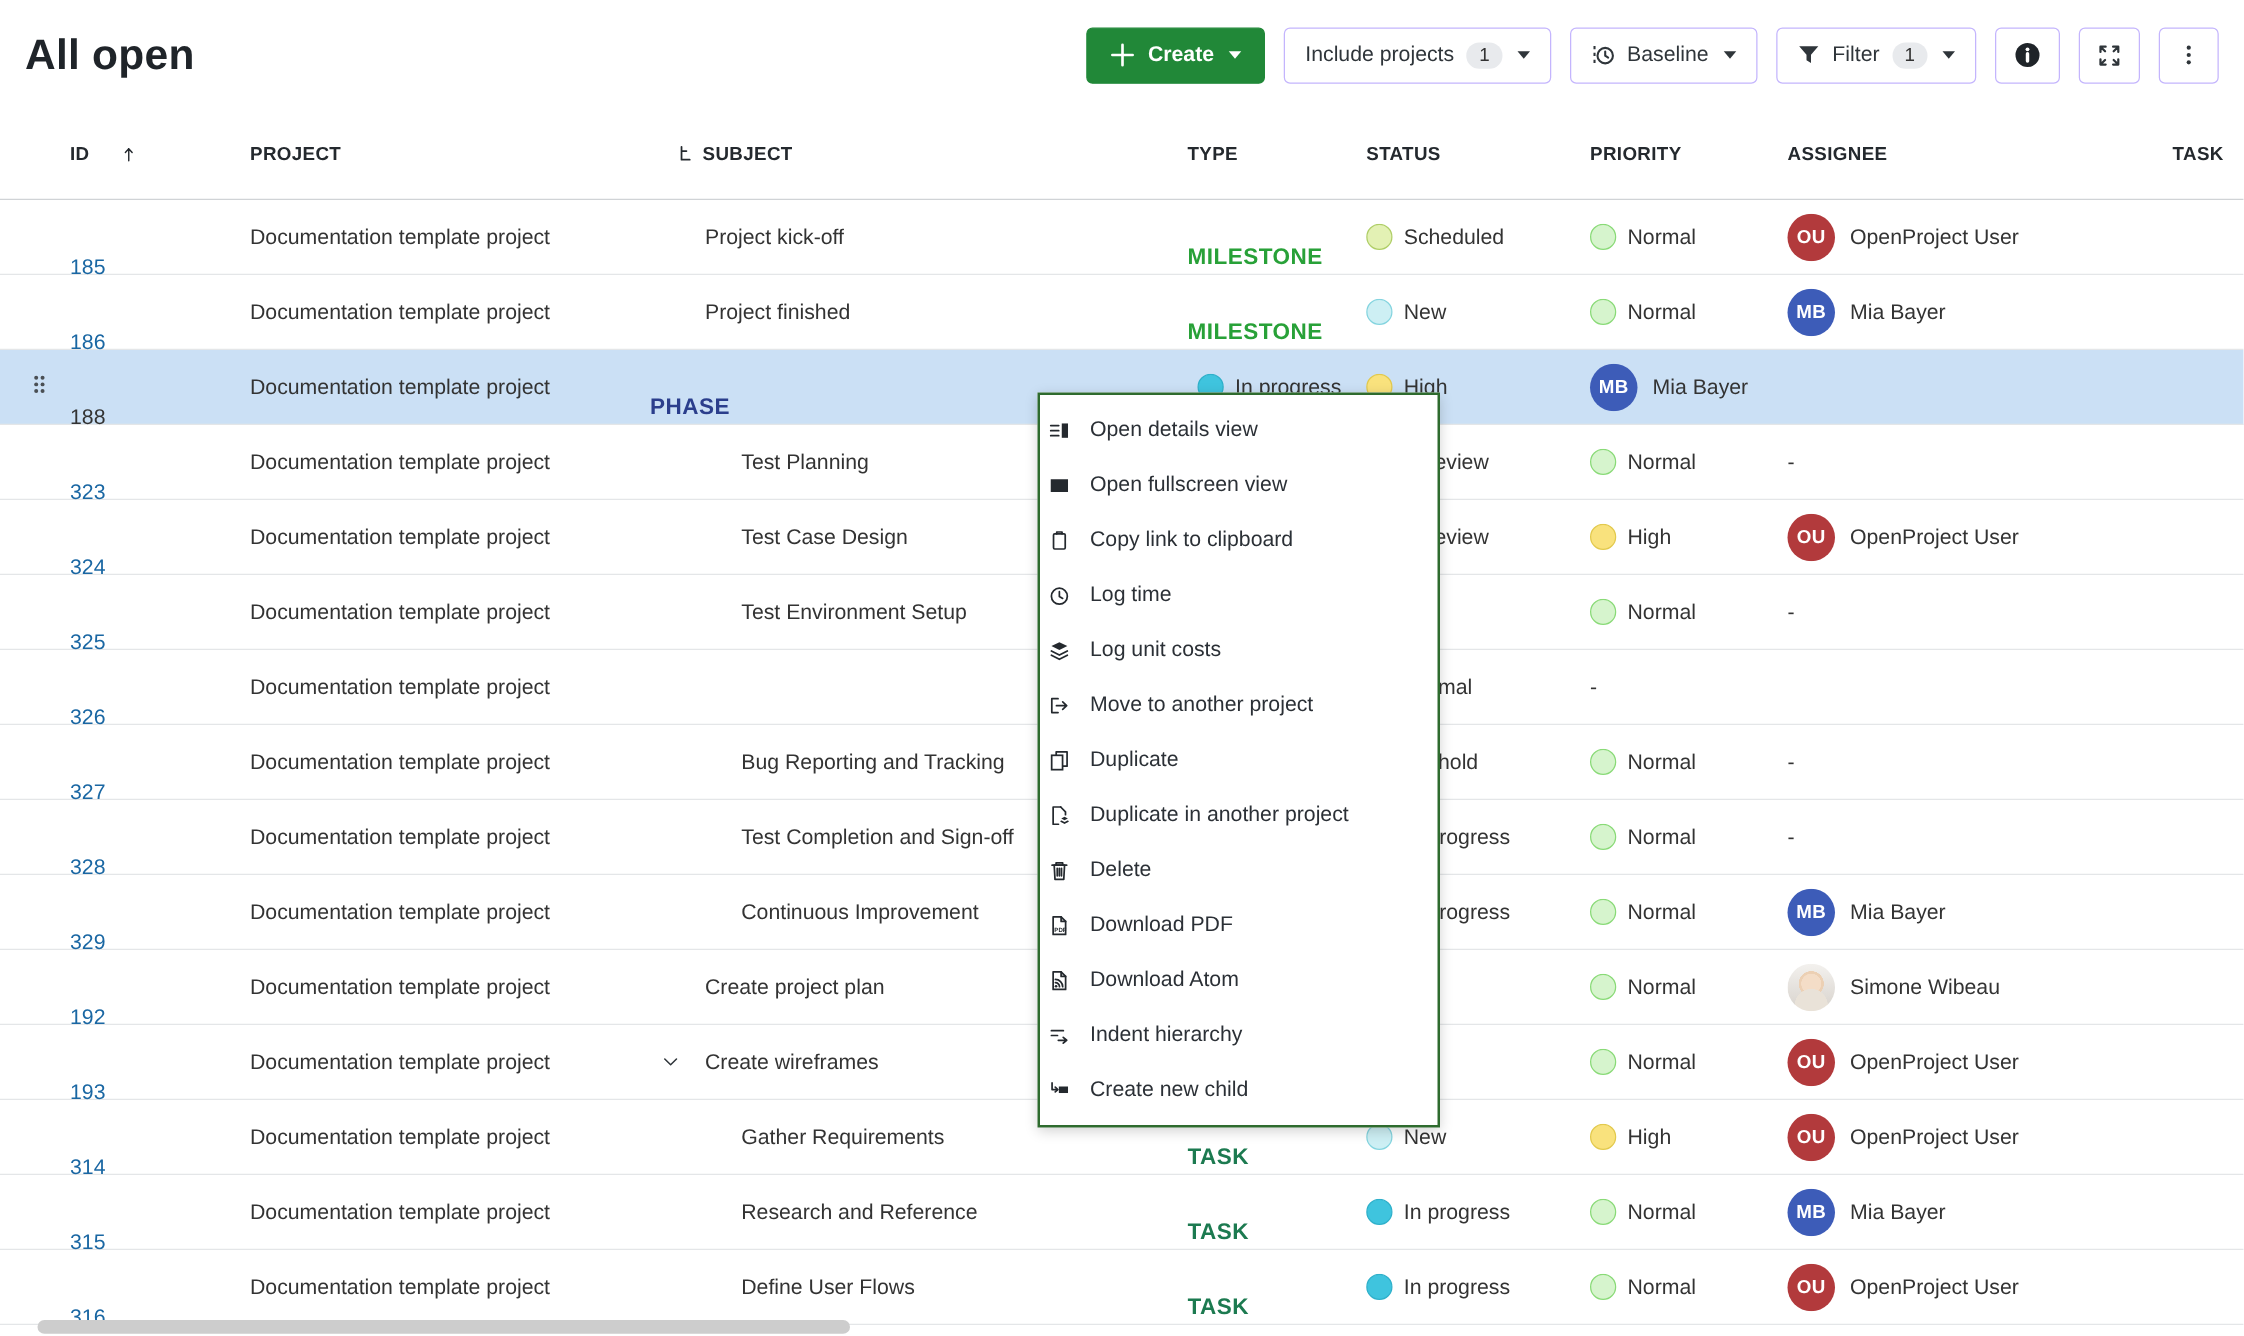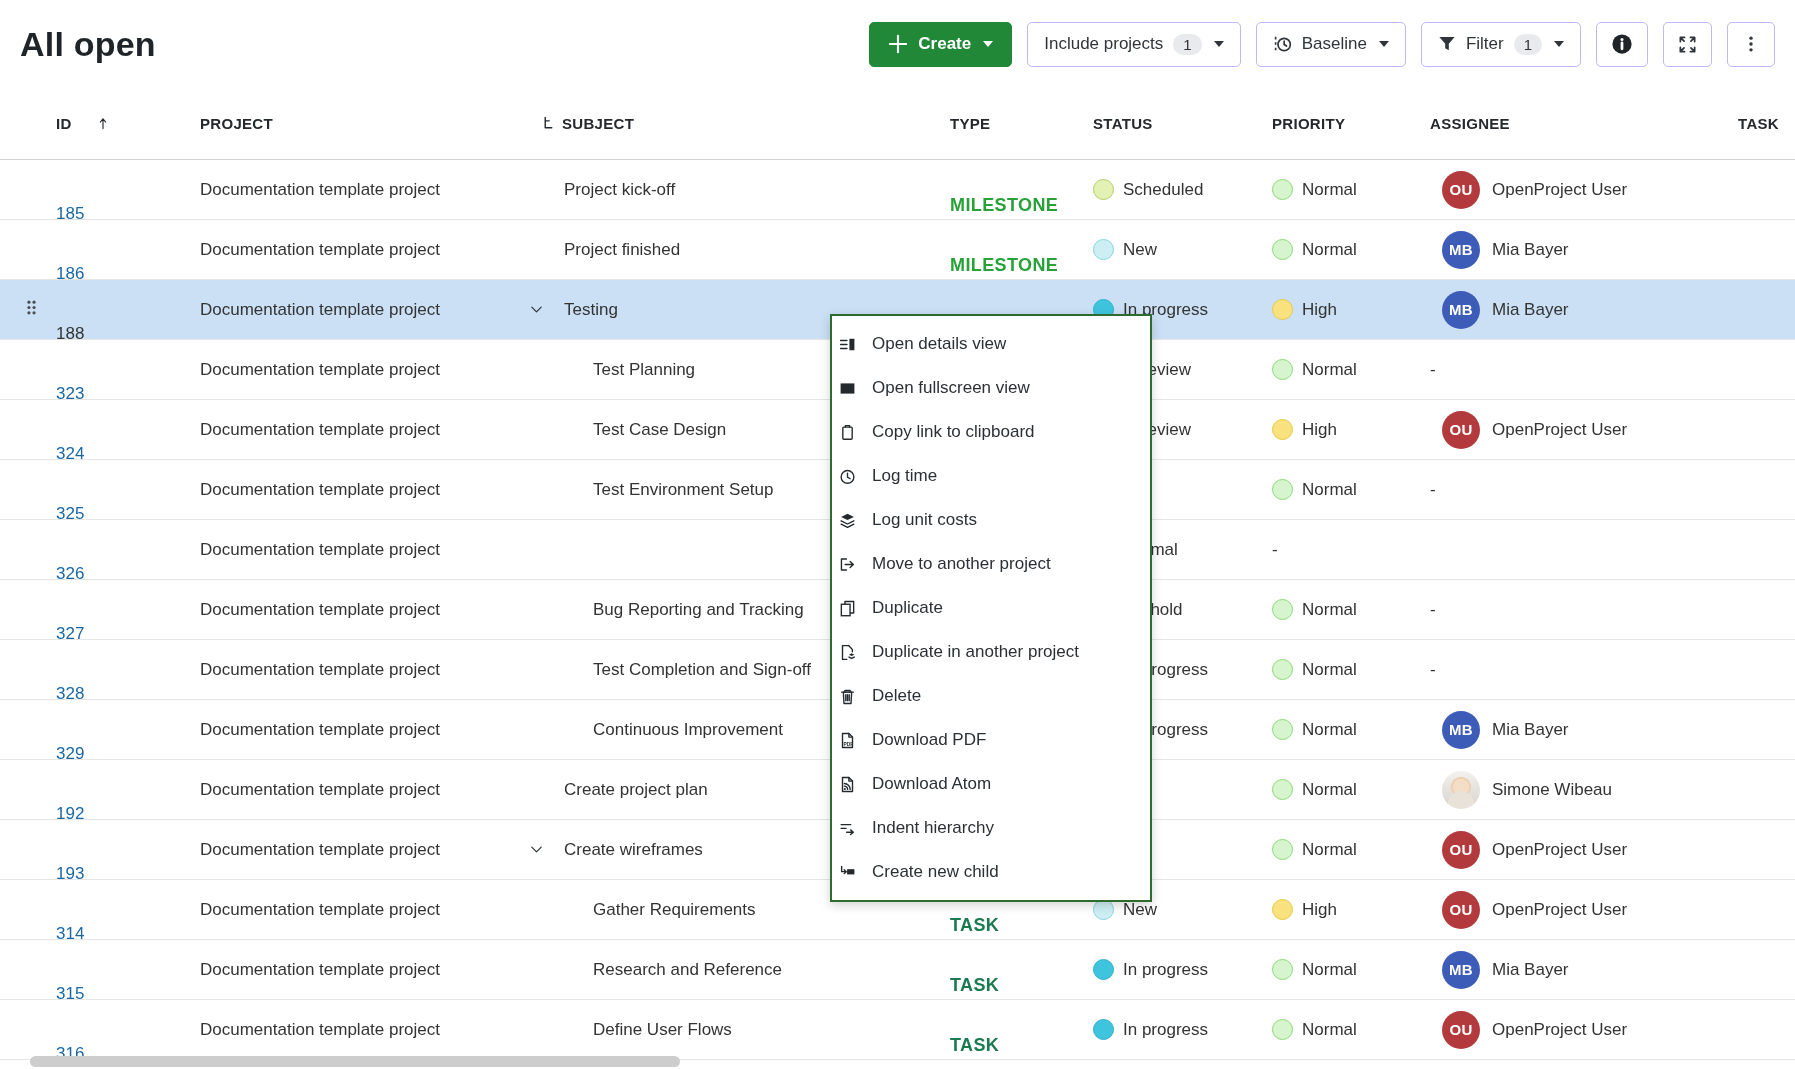--- a/index.html
+++ b/index.html
@@ -51,21 +51,21 @@
   .cell-status, .cell-priority { padding-left:8px; gap:9px; font-size:17px; }
   .dot { width:21px; height:21px; border-radius:50%; border:1px solid transparent; flex:0 0 auto; }
   .dot--scheduled  { background:var(--status-scheduled,#E3F1B4); border-color:var(--status-scheduled-border,#AFCE67); }
   .dot--new        { background:var(--status-new,#CDEFF4); border-color:var(--status-new-border,#84D4DF); }
   .dot--inprogress { background:var(--status-inprogress,#3FC4DE); border-color:var(--status-inprogress-border,#2FB0CA); }
   .dot--hidden     { background:var(--status-hidden,#ECECEC); border-color:var(--status-hidden-border,#CFCFCF); }
   .dot--normal     { background:var(--priority-normal,#D6F4CD); border-color:var(--priority-normal-border,#89DA77); }
   .dot--high       { background:var(--priority-high,#F9E27D); border-color:var(--priority-high-border,#E2C94D); }
   .cell-assignee { padding-left:8px; gap:12px; font-size:17px; }
   .avatar { width:38px; height:38px; border-radius:50%; display:flex; align-items:center; justify-content:center;
-            color:#fff; font-size:15px; font-weight:700; flex:0 0 auto; letter-spacing:.3px;margin-left:12px; }
+            color:#fff; font-size:15px; font-weight:700; flex:0 0 auto; letter-spacing:.3px; }
   .avatar--red  { background:var(--avatar-red,#B23A3C); }
   .avatar--blue { background:var(--avatar-blue,#3D5CB8); }
   .avatar--photo { background:
       radial-gradient(circle at 50% 88%, #e9e2d8 0 34%, transparent 35%),
       radial-gradient(circle at 50% 42%, #f4ddc7 0 27%, #ecd0b4 28% 34%, transparent 35%),
       linear-gradient(180deg,#f3f1ee,#d7d2cc); }
   .dash { color:#333; }
 
   
   .context-menu { position:absolute; left:830px; top:314px; width:322px; list-style:none;
@@ -250,28 +250,20 @@
               <circle cx="2.6" cy="3" r="1.5"></circle>
               <circle cx="7.4" cy="3" r="1.5"></circle>
               <circle cx="2.6" cy="8" r="1.5"></circle>
               <circle cx="7.4" cy="8" r="1.5"></circle>
               <circle cx="2.6" cy="13" r="1.5"></circle>
               <circle cx="7.4" cy="13" r="1.5"></circle>
             </svg></span>
           <span class="wp-id">188</span>
         </div>
         <div class="cell cell-project">Documentation template project</div>
-        <div class="cell cell-subject has-chev">
-          <span class="chev">
-            <svg width="15" height="15" viewBox="0 0 16 16" fill="none" stroke="currentColor" stroke-width="1.3" stroke-linecap="round" stroke-linejoin="round">
-              <path d="M3 5.5l5 5 5-5"></path>
-            </svg>
-          </span>
-          <span>Testing</span>
-        </div>
         <div class="cell cell-type">
           <span class="type type--phase">PHASE</span>
         </div>
         <div class="cell cell-status">
           <span class="dot dot--inprogress"></span>
           <span>In progress</span>
         </div>
         <div class="cell cell-priority">
           <span class="dot dot--high"></span>
           <span>High</span>

